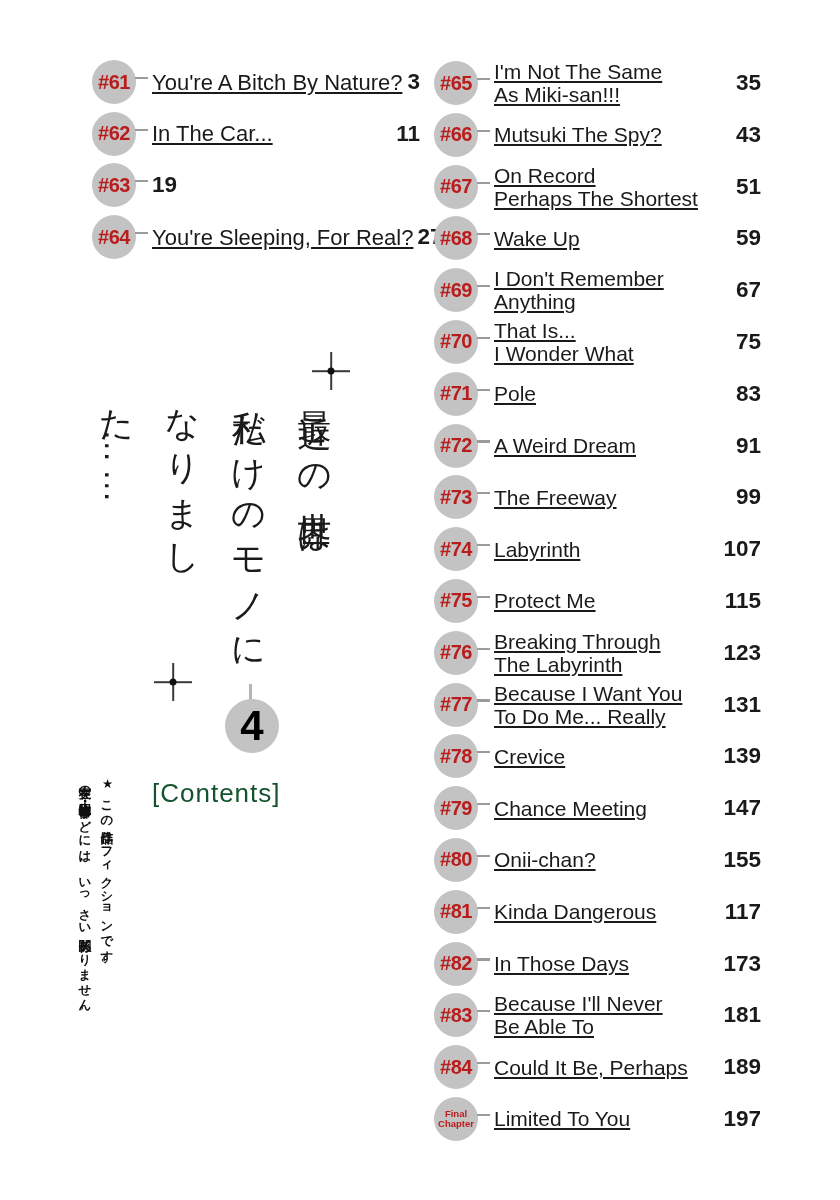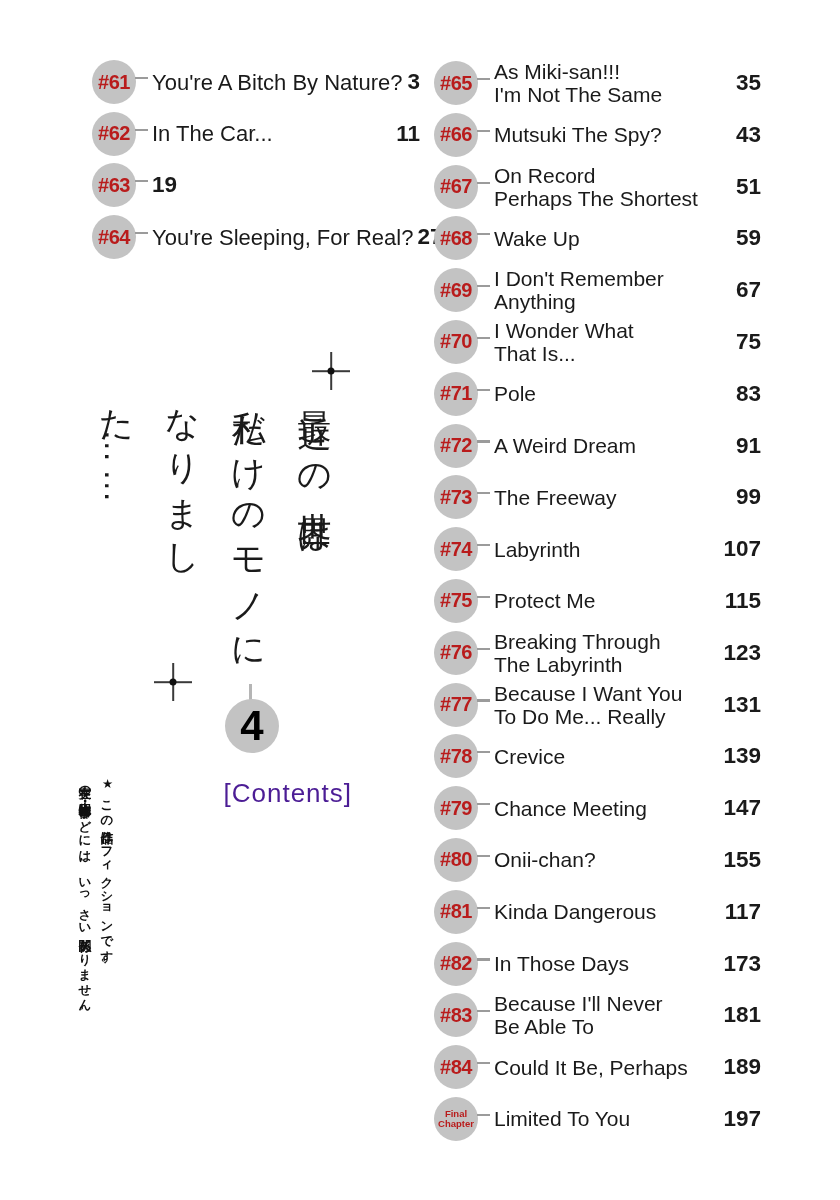--- a/index.html
+++ b/index.html
@@ -48,21 +48,21 @@
 
   .title{
     flex:1;
     padding-left:4px;
     display:flex;flex-direction:column;justify-content:center;
     font-size:21px;line-height:23px;
     white-space:nowrap;
     color:var(--ink);
   }
   #toc-left .title{font-size:22px;}
-  .title .title-line{display:block;}
+  .title .title-line{display:block;text-decoration:underline;}
 
   .pagenum{
     font-size:22.5px;font-weight:600;
     text-align:right;color:var(--ink);
     flex-shrink:0;padding-left:4px;
   }
 
   
   #series-title{
     position:absolute;left:150px;top:384px;height:300px;width:198px;
@@ -78,21 +78,21 @@
     background:var(--stem-gray);
   }
   #volume-badge{
     position:absolute;left:225px;top:699px;width:54px;height:54px;
     border-radius:50%;background:var(--badge-gray);
     display:flex;align-items:center;justify-content:center;
     font-size:42px;font-weight:800;color:#000;
   }
   #contents-label{
     position:absolute;left:152px;top:778px;width:200px;
-    text-align:right;font-size:26px;letter-spacing:1px;color:#4c1d95;
+    text-align:left;font-size:26px;letter-spacing:1px;color:#14532d;
   }
 
   
   #disclaimer{
     position:absolute;left:74px;top:776px;width:44px;height:400px;
     writing-mode:vertical-rl;text-orientation:mixed;
     font-size:12.5px;line-height:22px;letter-spacing:0.6px;
     color:#111;font-weight:bold;
   }
   #disclaimer .vline{display:block;}
@@ -158,22 +158,22 @@
         <span class="pagenum">27</span>
       </div>
     </section>
   <section class="toc-col" id="toc-right">
       <div class="row">
         <span class="badge">
           <span class="badge-line">#65</span>
         </span>
         <span class="dash"></span>
         <span class="title">
+          <span class="title-line">I'm Not The Same</span>
           <span class="title-line">As Miki-san!!!</span>
-          <span class="title-line">I'm Not The Same</span>
         </span>
         <span class="pagenum">35</span>
       </div>
       <div class="row">
         <span class="badge">
           <span class="badge-line">#66</span>
         </span>
         <span class="dash"></span>
         <span class="title">
           <span class="title-line">Mutsuki The Spy?</span>
@@ -211,22 +211,22 @@
           <span class="title-line">Anything</span>
         </span>
         <span class="pagenum">67</span>
       </div>
       <div class="row">
         <span class="badge">
           <span class="badge-line">#70</span>
         </span>
         <span class="dash"></span>
         <span class="title">
+          <span class="title-line">That Is...</span>
           <span class="title-line">I Wonder What</span>
-          <span class="title-line">That Is...</span>
         </span>
         <span class="pagenum">75</span>
       </div>
       <div class="row">
         <span class="badge">
           <span class="badge-line">#71</span>
         </span>
         <span class="dash"></span>
         <span class="title">
           <span class="title-line">Pole</span>

